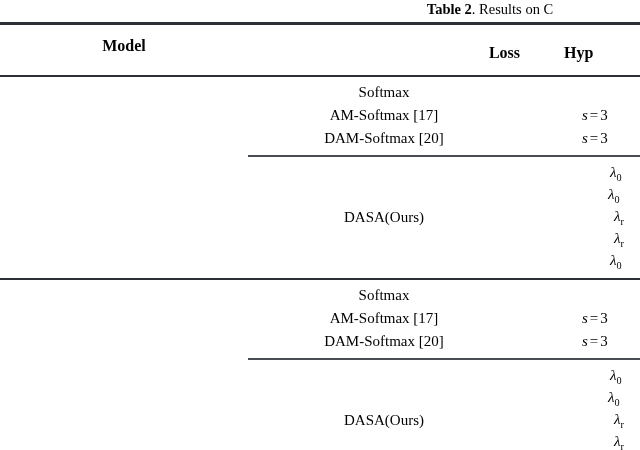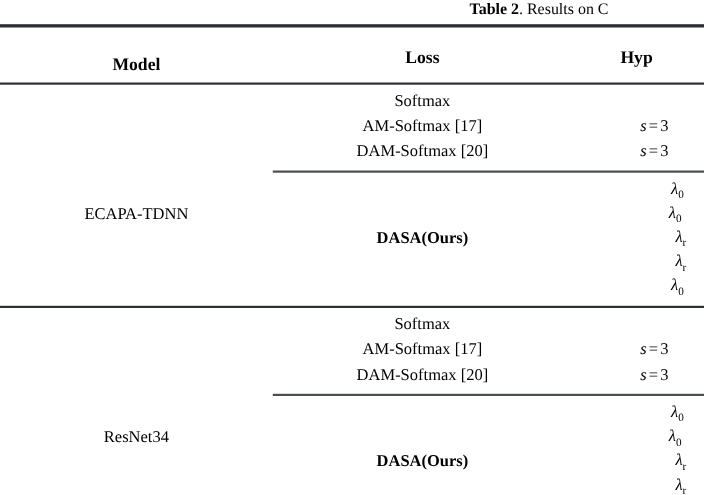--- a/index.html
+++ b/index.html
@@ -75,21 +75,21 @@
     line-height: 18px;
   }
   .cell-center {
     text-align: center;
   }
   .cell-head {
     font-weight: bold;
     font-size: 16px;
   }
   .cell-bold {
-    font-weight: bold;
+    font-weight: normal;
   }
 
   
   .col-model {
     left: 0;
     width: 248px;
   }
   .col-loss {
     left: 248px;
     width: 272px;
@@ -121,41 +121,39 @@
     <div class="caption">
       <span class="cap-label">Table 2</span><span>. Results on C</span>
     </div>
 
     <div class="rule rule-toprule" style="top:22px;"></div>
     <div class="rule rule-thin" style="top:75px;"></div>
     <div class="rule rule-thin" style="top:278px;"></div>
     <div class="rule rule-cmid" style="top:155px; left:248px; width:732px;"></div>
     <div class="rule rule-cmid" style="top:358px; left:248px; width:732px;"></div>
 
-    <div class="cell cell-center cell-head col-model" style="top:51px;">Model</div>
-    <div class="cell cell-center cell-head col-loss" style="top:44px;">Loss</div>
+    <div class="cell cell-center cell-head col-model" style="top:37px;">Model</div>
+    <div class="cell cell-center cell-head col-loss" style="top:44px;text-align:right;">Loss</div>
     <div class="cell cell-head" style="top:44px; left:564px;">Hyp</div>
 
-    <div class="cell cell-center col-model" style="top:186px;">ECAPA-TDNN</div>
 
     <div class="cell cell-center col-loss" style="top:83px;">Softmax</div>
     <div class="cell cell-center col-loss" style="top:106px;">AM-Softmax [17]</div>
     <div class="cell cell-center col-loss" style="top:129px;">DAM-Softmax [20]</div>
     <div class="cell cell-center cell-bold col-loss" style="top:208px;">DASA(Ours)</div>
 
     <div class="cell math" style="top:106px; left:582px;"><span class="sym">s</span><span class="op">=</span><span class="num">3</span></div>
     <div class="cell math" style="top:129px; left:582px;"><span class="sym">s</span><span class="op">=</span><span class="num">3</span></div>
 
     <div class="cell math" style="top:163px; left:610px;">λ<sub>0</sub></div>
     <div class="cell math" style="top:185px; left:608px;">λ<sub>0</sub></div>
     <div class="cell math" style="top:207px; left:614px;">λ<sub>r</sub></div>
     <div class="cell math" style="top:229px; left:614px;">λ<sub>r</sub></div>
     <div class="cell math" style="top:251px; left:610px;">λ<sub>0</sub></div>
 
-    <div class="cell cell-center col-model" style="top:389px;">ResNet34</div>
 
     <div class="cell cell-center col-loss" style="top:286px;">Softmax</div>
     <div class="cell cell-center col-loss" style="top:309px;">AM-Softmax [17]</div>
     <div class="cell cell-center col-loss" style="top:332px;">DAM-Softmax [20]</div>
     <div class="cell cell-center cell-bold col-loss" style="top:411px;">DASA(Ours)</div>
 
     <div class="cell math" style="top:309px; left:582px;"><span class="sym">s</span><span class="op">=</span><span class="num">3</span></div>
     <div class="cell math" style="top:332px; left:582px;"><span class="sym">s</span><span class="op">=</span><span class="num">3</span></div>
 
     <div class="cell math" style="top:366px; left:610px;">λ<sub>0</sub></div>

